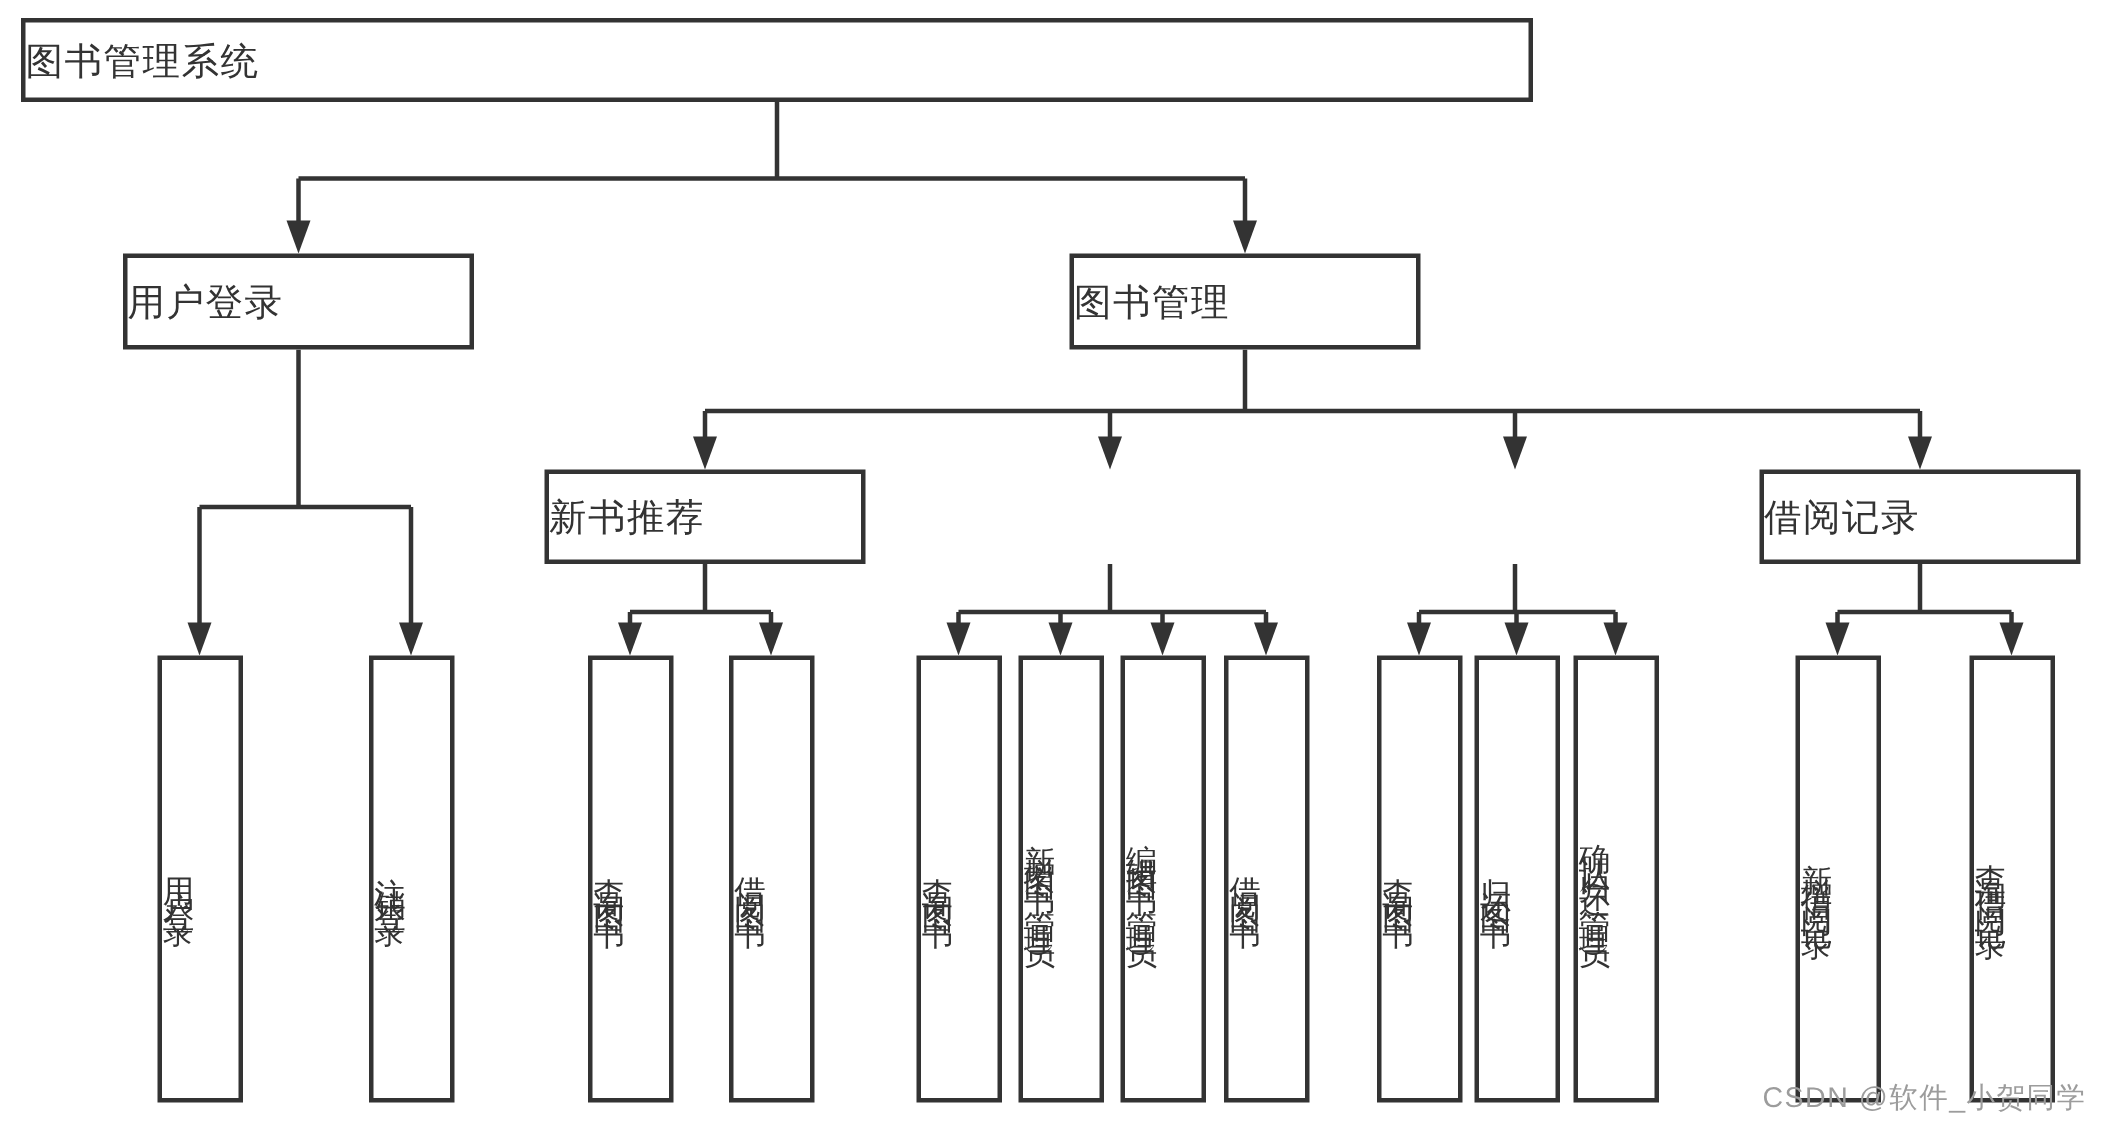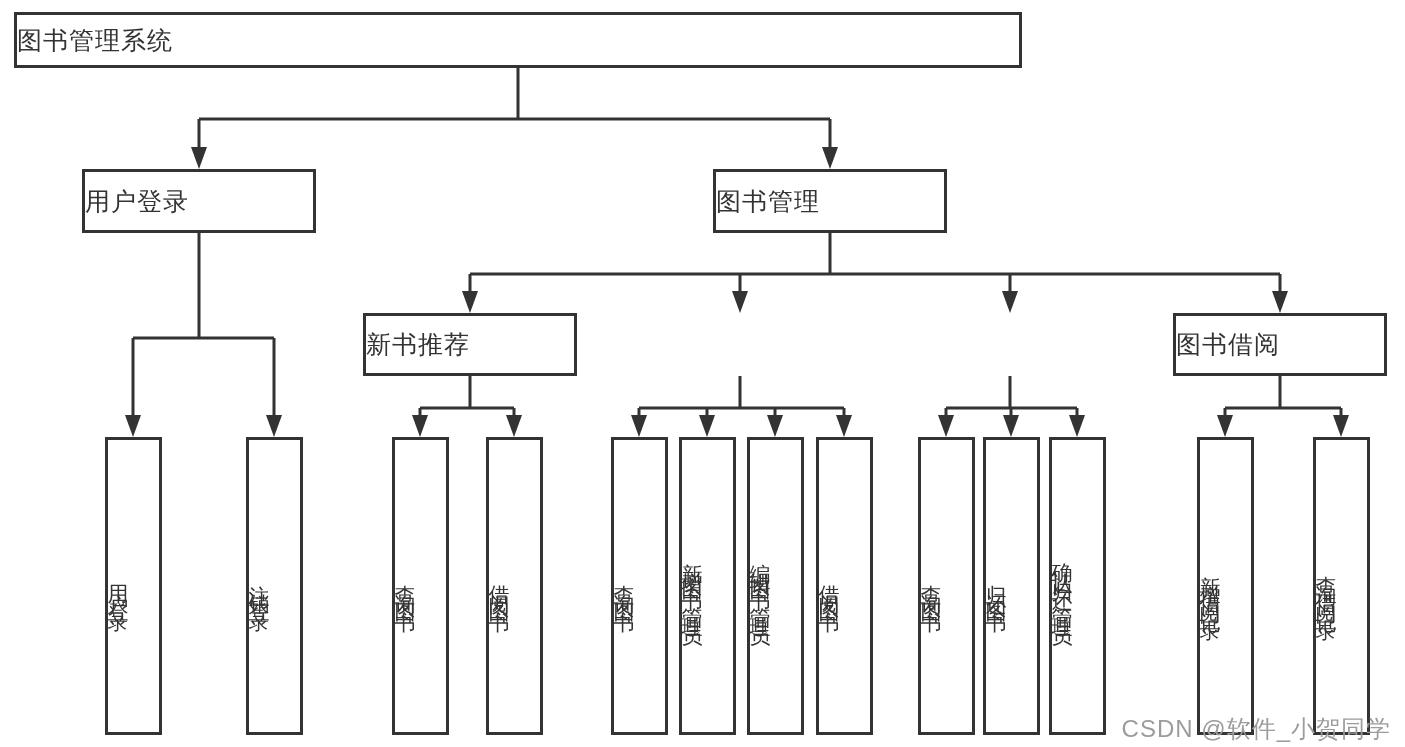--- a/index.html
+++ b/index.html
@@ -29,21 +29,21 @@
   .node.v span{
     writing-mode:vertical-rl;
     text-orientation:mixed;
     font-size:21px;
     letter-spacing:9px;
     line-height:1;
     white-space:nowrap;
   }
   .watermark{
     position:absolute;right:14px;bottom:2px;
-    font-size:24px;color:var(--wm);
+    font-size:19px;color:var(--wm);
     letter-spacing:1px;white-space:nowrap;
   }
 </style>
 </head>
 <body>
 
 <div class="stage">
 
   <svg class="wires" viewBox="0 0 1405 747" aria-hidden="true">
 
@@ -90,21 +90,21 @@
     <span>用户登录</span>
   </div>
   <div class="node h" style="left:363px;top:313px;width:214px;height:63px">
     <span>新书推荐</span>
   </div>
 
   <div class="node h" style="left:713px;top:169px;width:234px;height:64px">
     <span>图书管理</span>
   </div>
   <div class="node h" style="left:1173px;top:313px;width:214px;height:63px">
-    <span>图书借阅</span>
+    <span>借阅记录</span>
   </div>
 
   <div class="node v" style="left:105px;top:437px;width:57px;height:298px">
     <span>用户登录</span>
   </div>
   <div class="node v" style="left:246px;top:437px;width:57px;height:298px">
     <span>注销登录</span>
   </div>
 
   <div class="node v" style="left:392px;top:437px;width:57px;height:298px">

